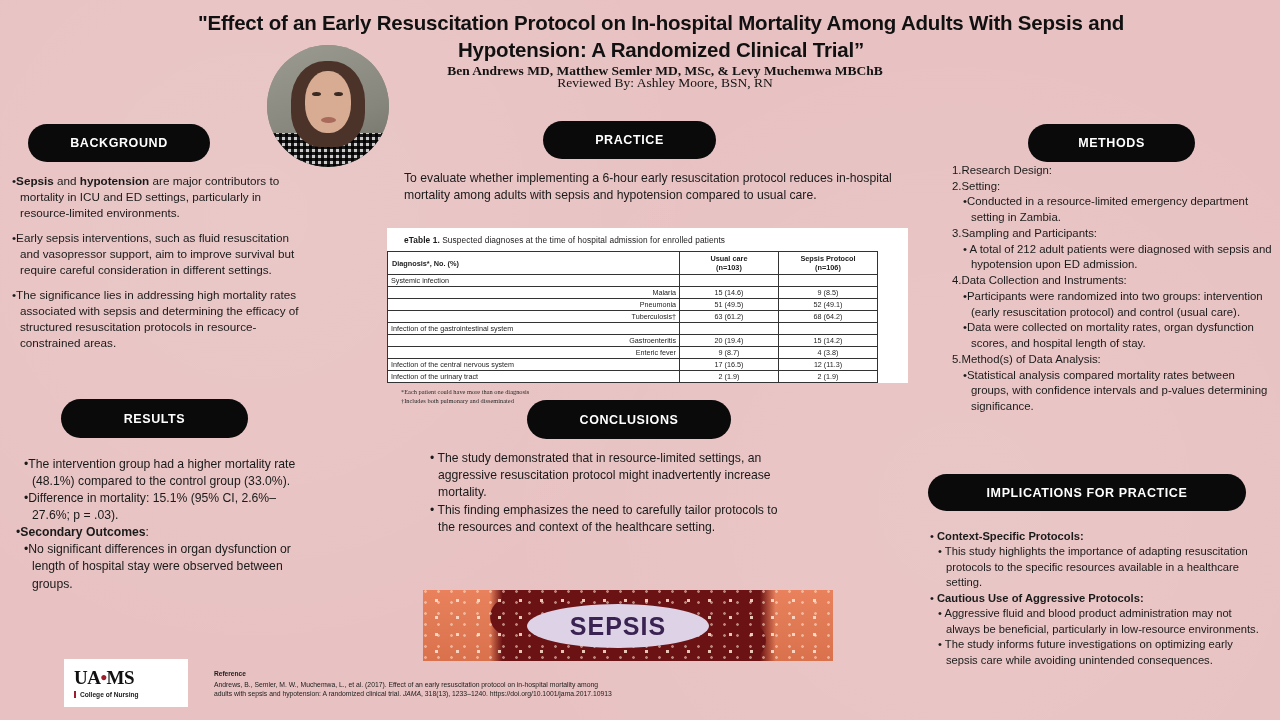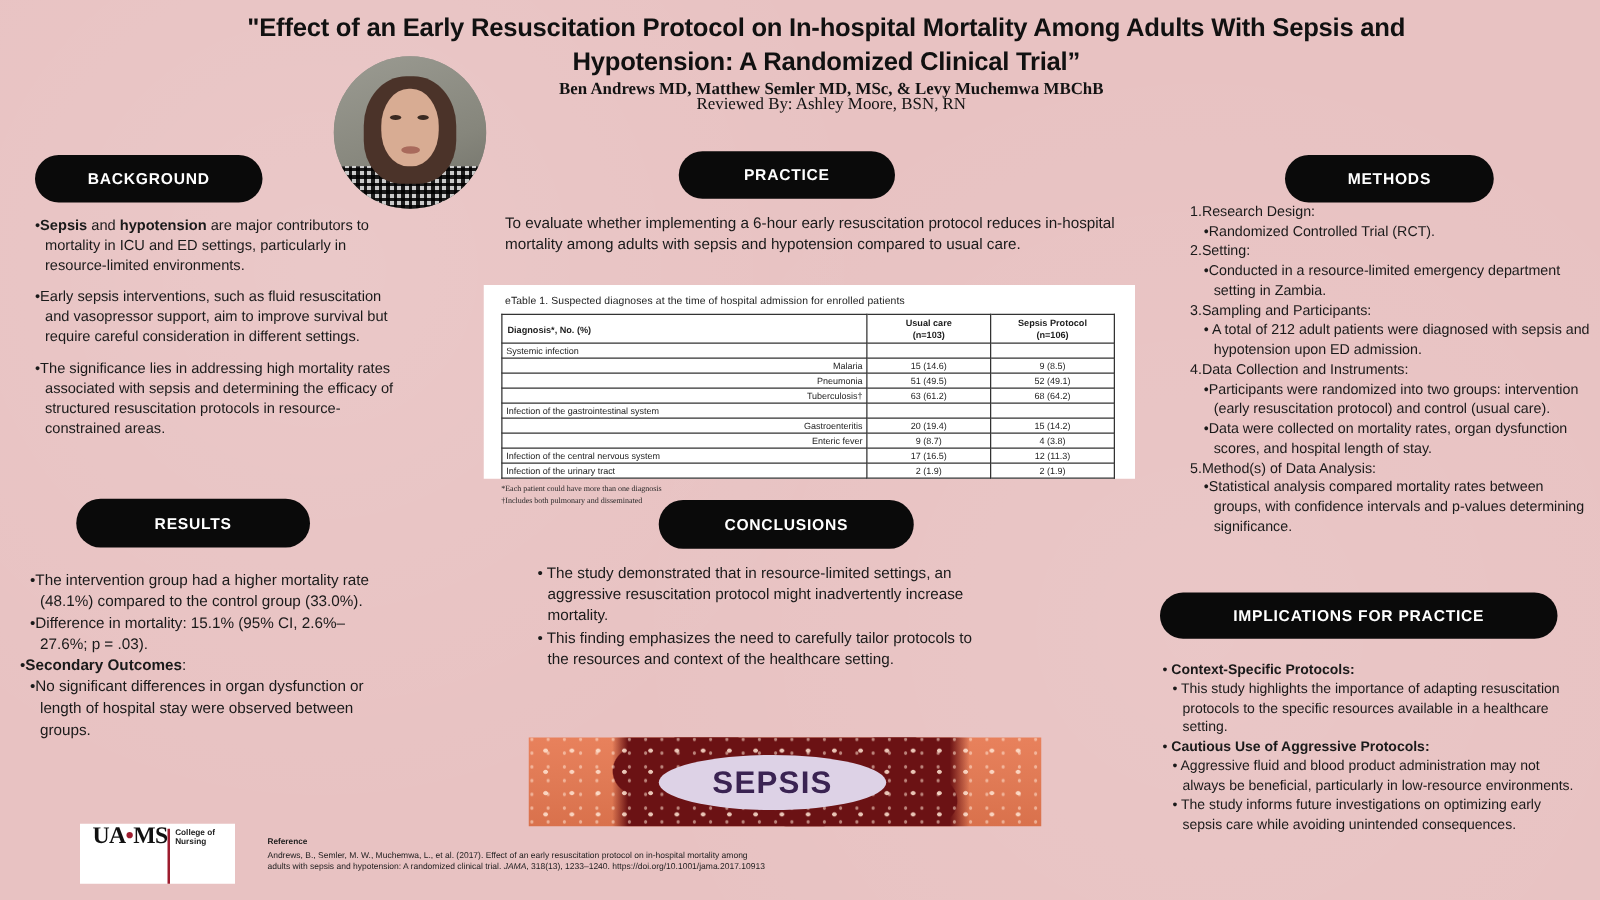--- a/index.html
+++ b/index.html
@@ -157,21 +157,21 @@
     line-height: 1.37;
     color: #1a1a1a;
   }
   .block p {
     margin: 0 0 9px 0;
   }
   .block p:last-child { margin-bottom: 0; }
   .block b { font-weight: bold; }
   .tight p { margin-bottom: 0; }
 
-  #block-background { left: 28px;  top: 173px; width: 298px; }
+  #block-background { left: 12px;  top: 173px; width: 298px; }
   #block-purpose    { left: 404px; top: 170px; width: 497px; font-size: 12.2px; line-height: 1.40; }
   #block-methods    { left: 952px; top: 163px; width: 322px; font-size: 11.4px; line-height: 1.38; }
   #block-results    { left: 16px;  top: 456px; width: 296px; font-size: 12.2px; line-height: 1.40; }
   #block-conclusions{ left: 430px; top: 450px; width: 362px; font-size: 12.2px; line-height: 1.41; }
   #block-implications{ left: 930px; top: 529px; width: 330px; font-size: 11.2px; line-height: 1.38; }
 
   .li  { display: block; padding-left: 8px;  text-indent: -8px; }
   .li2 { display: block; padding-left: 16px; text-indent: -8px; }
   .li-num { display: block; padding-left: 10px; text-indent: -10px; }
   .li-sub { display: block; padding-left: 19px; text-indent: -8px; }
@@ -187,25 +187,24 @@
     padding: 0;
     box-sizing: border-box;
   }
   .etable-caption {
     font-family: "Liberation Sans", sans-serif;
     font-size: 8.3px;
     color: #1b1b1b;
     padding: 7px 0 6px 17px;
     letter-spacing: 0.1px;
   }
-  .etable-caption b { font-weight: normal; }
+  .etable-caption b { font-weight: bold; }
   table.etable {
     border-collapse: collapse;
     width: 490px;
-    margin-left: 14px;
     font-size: 7.2px;
     color: #1d1d1d;
     table-layout: fixed;
   }
   table.etable th, table.etable td {
     border: 1px solid #333;
     padding: 1px 3px;
     line-height: 1.25;
     vertical-align: middle;
   }
@@ -283,22 +282,22 @@
   }
   
   .uams-logo {
     position: absolute;
     left: 64px;
     top: 659px;
     width: 124px;
     height: 48px;
     background: #ffffff;
     display: flex;
-    flex-direction: row;
-    justify-content: space-between;
+    flex-direction: column;
+    justify-content: center;
     padding-left: 10px;
     box-sizing: border-box;
   }
   .uams-word {
     font-family: "Liberation Serif", serif;
     font-weight: bold;
     font-size: 19px;
     letter-spacing: -0.5px;
     color: #111;
     line-height: 1;
@@ -364,23 +363,20 @@
       </p>
   </div>
 
   <div class="block" id="block-purpose">
     <p>To evaluate whether implementing a 6-hour early resuscitation protocol reduces in-hospital mortality among adults with sepsis and hypotension compared to usual care.</p>
   </div>
 
   <div class="block tight" id="block-methods">
     <p>
         <span class="li-num"><span>1.</span><span>Research Design:</span></span>
-      </p>
-    <p>
-        <span class="li-sub">•<span>Randomized Controlled Trial (RCT).</span></span>
       </p>
     <p>
         <span class="li-num"><span>2.</span><span>Setting:</span></span>
       </p>
     <p>
         <span class="li-sub">•<span>Conducted in a resource-limited emergency department setting in Zambia.</span></span>
       </p>
     <p>
         <span class="li-num"><span>3.</span><span>Sampling and Participants:</span></span>
       </p>

